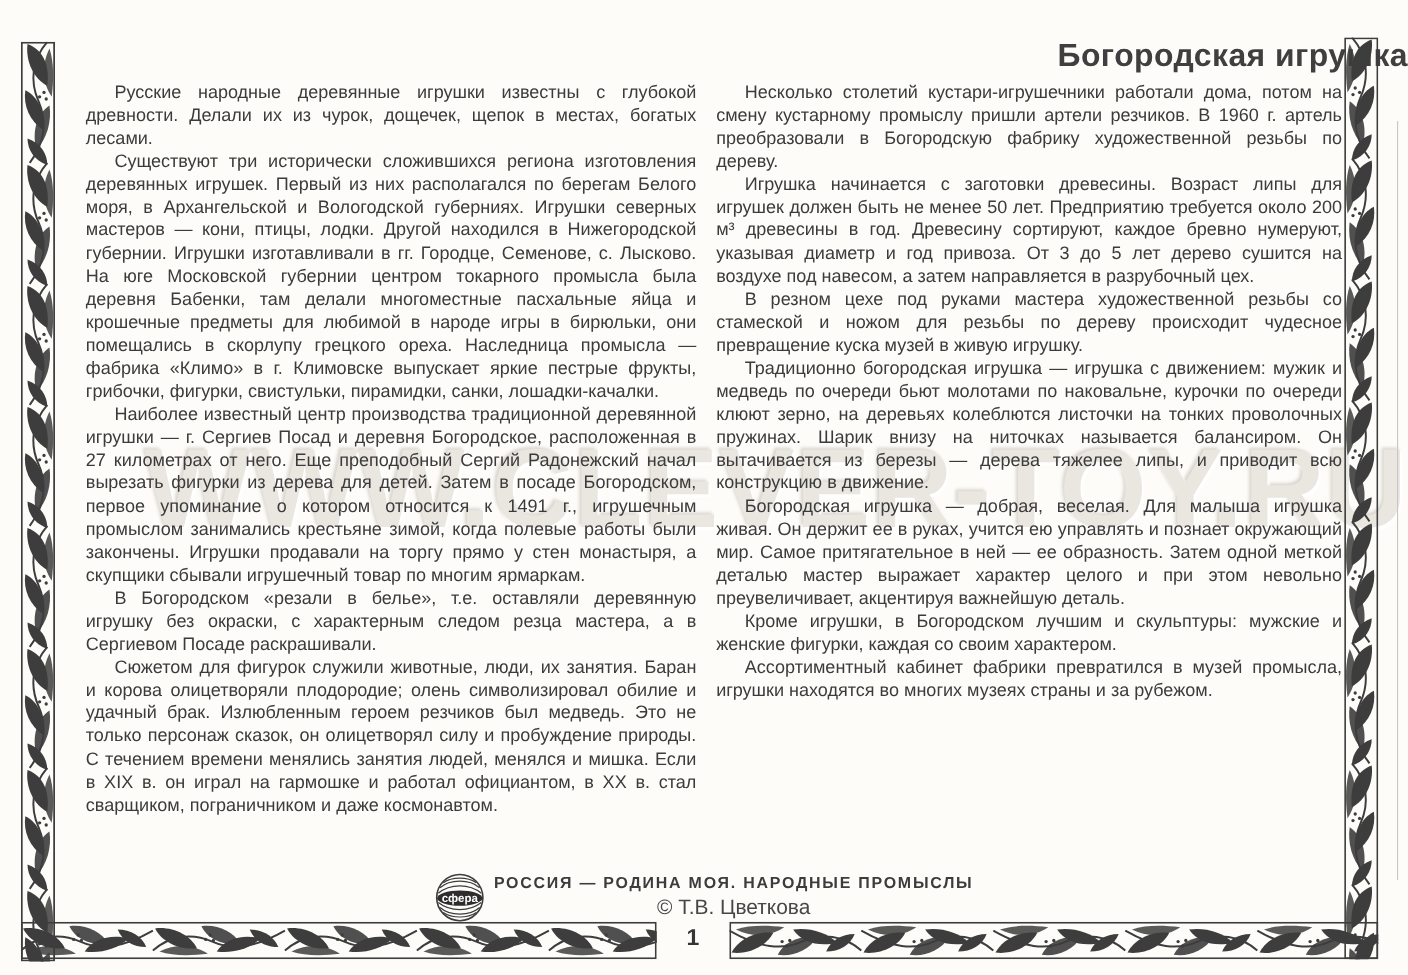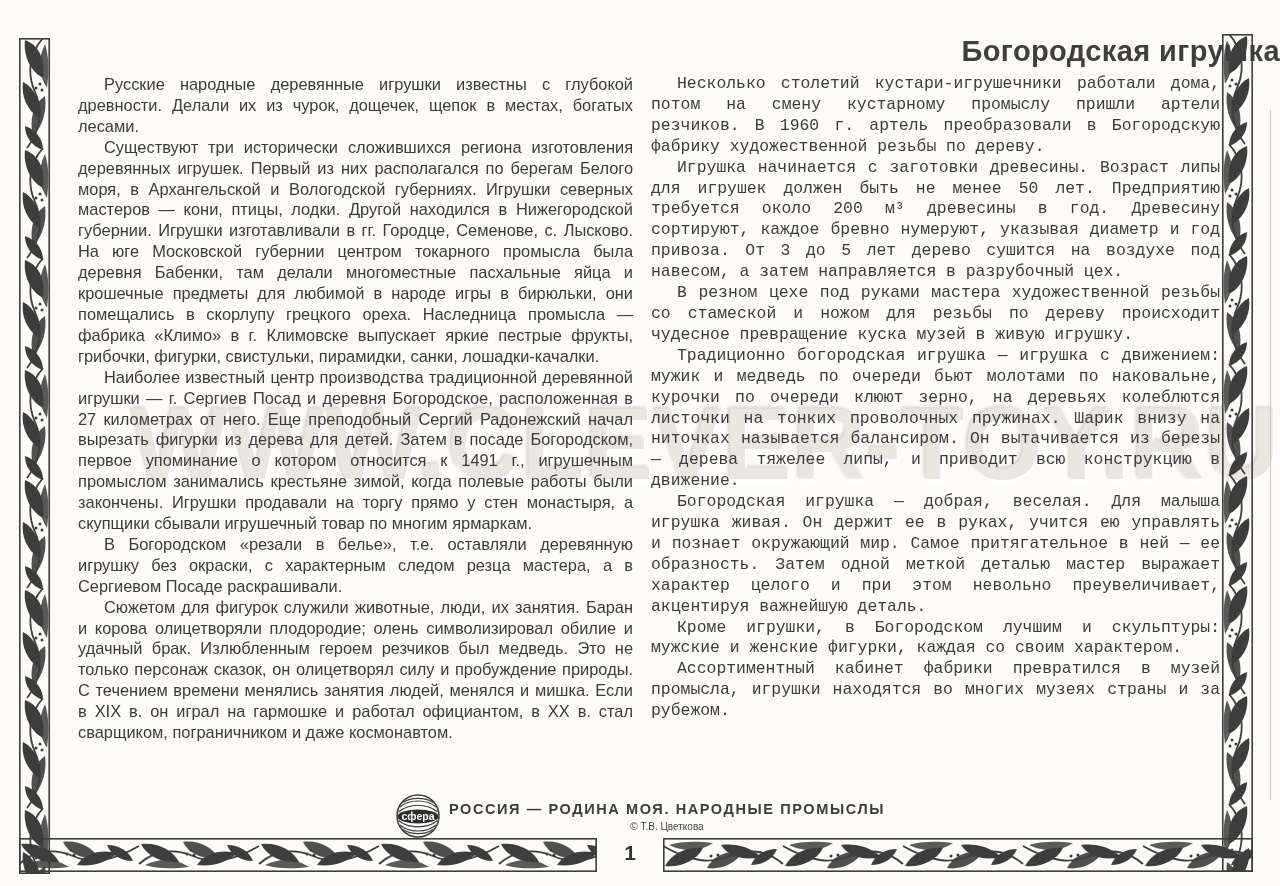--- a/index.html
+++ b/index.html
@@ -30,38 +30,38 @@
     color:#3f3f3f;letter-spacing:.4px;z-index:2;
   }
 
   
   .columns{
     position:absolute;top:74px;left:78px;width:1142px;
     display:flex;gap:18px;z-index:1;
   }
   .col{font-size:16.4px;line-height:20.9px;}
   .col-left{width:557px;}
-  .col-right{width:571px;font-family:Liberation Mono, monospace;}
+  .col-right{width:571px;}
   .col p.para{
     margin:0;text-indent:26px;text-align:justify;
     color:#3b3b3b;
   }
 
   
   .footer{
     position:absolute;top:793px;left:0;width:100%;
     display:flex;justify-content:center;align-items:center;gap:8px;
     z-index:2;
   }
   .footer-text{text-align:center;}
   .series-title{
     font-size:14.5px;font-weight:700;letter-spacing:1.6px;
     color:#3c3c3c;
   }
-  .copyright{font-size:10px;color:#474747;margin-top:4px;}
+  .copyright{font-size:19px;color:#474747;margin-top:4px;}
 
   
   .orn{position:absolute;z-index:2;}
   .orn-left{left:19px;top:38px;}
   .orn-right{left:1222px;top:34px;}
   .orn-bottom-left{left:19px;top:838px;}
   .orn-bottom-right{left:663px;top:838px;}
 
   .page-number{
     position:absolute;top:841px;left:597px;width:66px;

